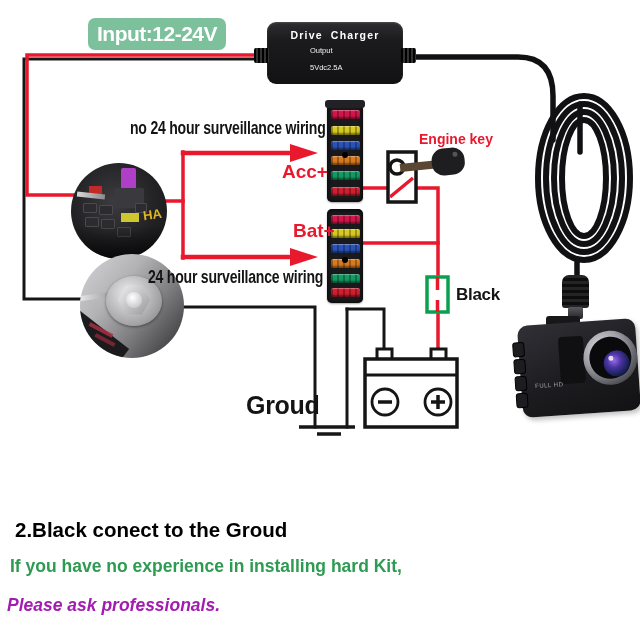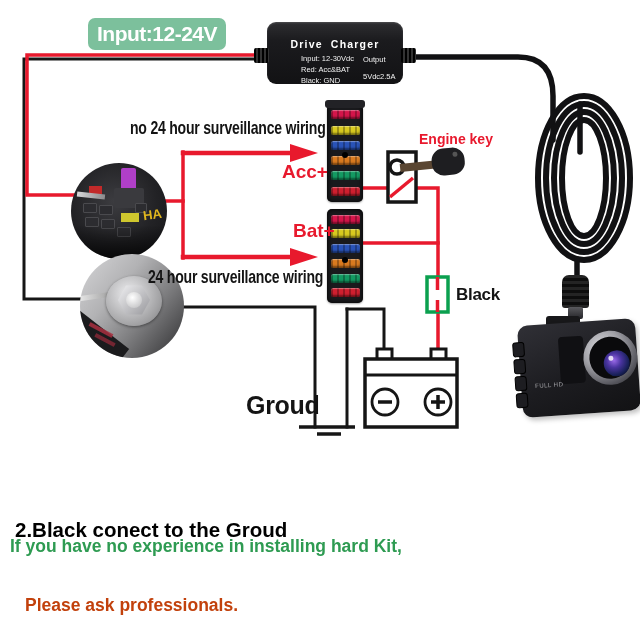--- a/index.html
+++ b/index.html
@@ -9,21 +9,21 @@
   .abs{position:absolute;z-index:2;}
 
   
   .badge{background:#7cc09c;color:#fff;font-weight:bold;border-radius:7px;
          padding:4px 9px;font-size:21px;letter-spacing:-0.5px;z-index:2;position:absolute;}
 
   
   #charger{left:267px;top:22px;width:136px;height:62px;border-radius:9px;
            background:linear-gradient(180deg,#2e2e31 0%,#1b1b1e 30%,#121214 100%);
            box-shadow:inset 0 1px 2px rgba(255,255,255,.15);color:#f2f2f2;}
-  #charger .title{margin-top:16px;text-align:center;font-size:10.5px;font-weight:bold;
+  #charger .title{margin-top:7px;text-align:center;font-size:10.5px;font-weight:bold;
                   letter-spacing:1.2px;word-spacing:4px;color:#fff;}
   #charger .cols{display:flex;padding-left:34px;margin-top:3px;}
   #charger .col-l{font-size:7.5px;line-height:11px;white-space:nowrap;}
   #charger .col-r{font-size:7.5px;margin-left:9px;margin-top:2px;white-space:nowrap;}
   #charger .col-r div+div{margin-top:8px;}
   .nub{position:absolute;width:15px;height:15px;background:#0c0c0c;z-index:2;
        background-image:repeating-linear-gradient(90deg,#000 0 2px,#333 2px 4px);border-radius:2px;}
 
   
   .dlabel{position:absolute;z-index:3;font-weight:bold;color:#141414;font-size:18.5px;
@@ -68,22 +68,22 @@
   
   #plug{left:562px;top:275px;width:27px;height:33px;border-radius:7px 7px 3px 3px;background:#161616;z-index:2;
         background-image:repeating-linear-gradient(180deg,#242424 0 3px,#0d0d0d 3px 6px);}
   #plugtip{left:568px;top:307px;width:15px;height:12px;background:linear-gradient(180deg,#5a5a5e,#242428);border-radius:2px;z-index:2;}
   #cammount{left:546px;top:316px;width:34px;height:11px;background:#18181a;border-radius:3px;z-index:2;}
 
   
   .note{position:absolute;z-index:3;font-weight:bold;white-space:nowrap;}
   #note1{left:15px;top:483px;font-size:20.5px;color:#e9164e;}
   #note2{left:15px;top:518px;font-size:20.5px;color:#000000;}
-  #note3{left:10px;top:536px;font-size:17.5px;color:#2e9b52;}
-  #note4{left:25px;top:595px;font-size:17.5px;color:#c2410c;}
+  #note3{left:10px;top:556px;font-size:17.5px;color:#2e9b52;}
+  #note4{left:7px;top:595px;font-size:17.5px;color:#a21caf;font-style:italic;}
 </style>
 </head>
 <body>
 
 <div id="canvas">
 
   <svg class="layer" width="640" height="640" viewBox="0 0 640 640">
 
     <g stroke="#161616" stroke-width="3" fill="none" stroke-linecap="square">
       <path d="M258 59 L24 59 L24 299 L95 299"></path>
@@ -149,25 +149,20 @@
       <line x1="431" y1="402" x2="445" y2="402" stroke-width="3.5"></line>
       <line x1="438" y1="395" x2="438" y2="409" stroke-width="3.5"></line>
     </g>
   </svg>
 
   <div class="badge" style="left:88px;top:18px;">Input:12-24V</div>
 
   <div id="charger" class="abs">
     <div class="title">Drive Charger</div>
     <div class="cols">
-      <div class="col-l">
-        <div>Input: 12-30Vdc</div>
-        <div>Red: Acc&amp;BAT</div>
-        <div>Black: GND</div>
-      </div>
       <div class="col-r">
         <div>Output</div>
         <div>5Vdc2.5A</div>
       </div>
     </div>
   </div>
   <div class="nub" style="left:254px;top:48px;"></div>
   <div class="nub" style="left:401px;top:48px;"></div>
 
   <div id="fusephoto" class="photo">

